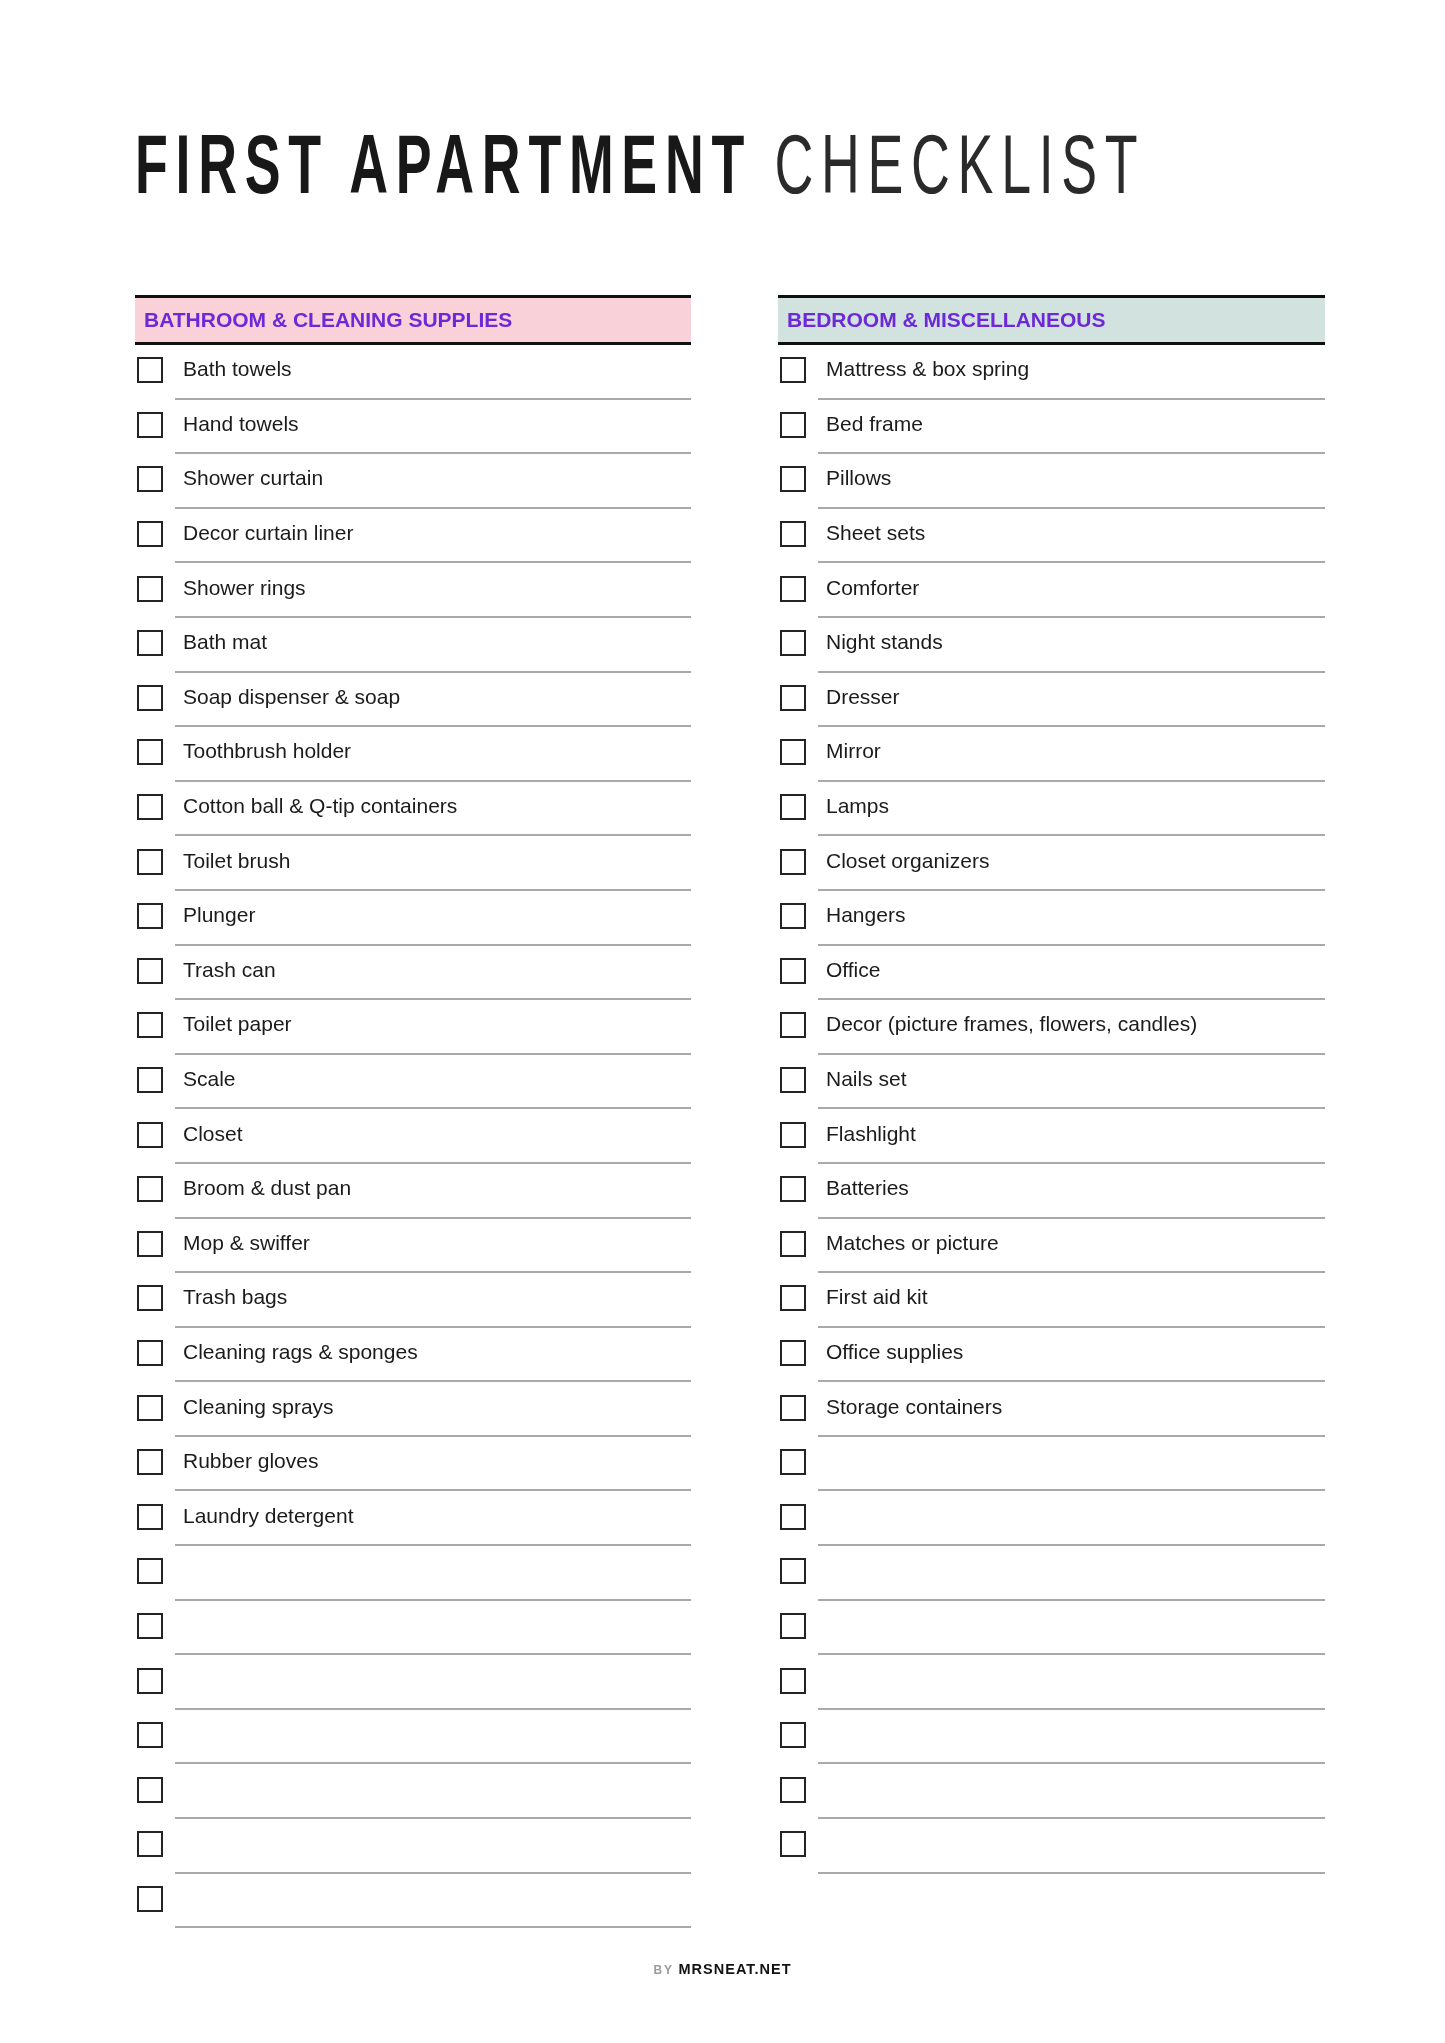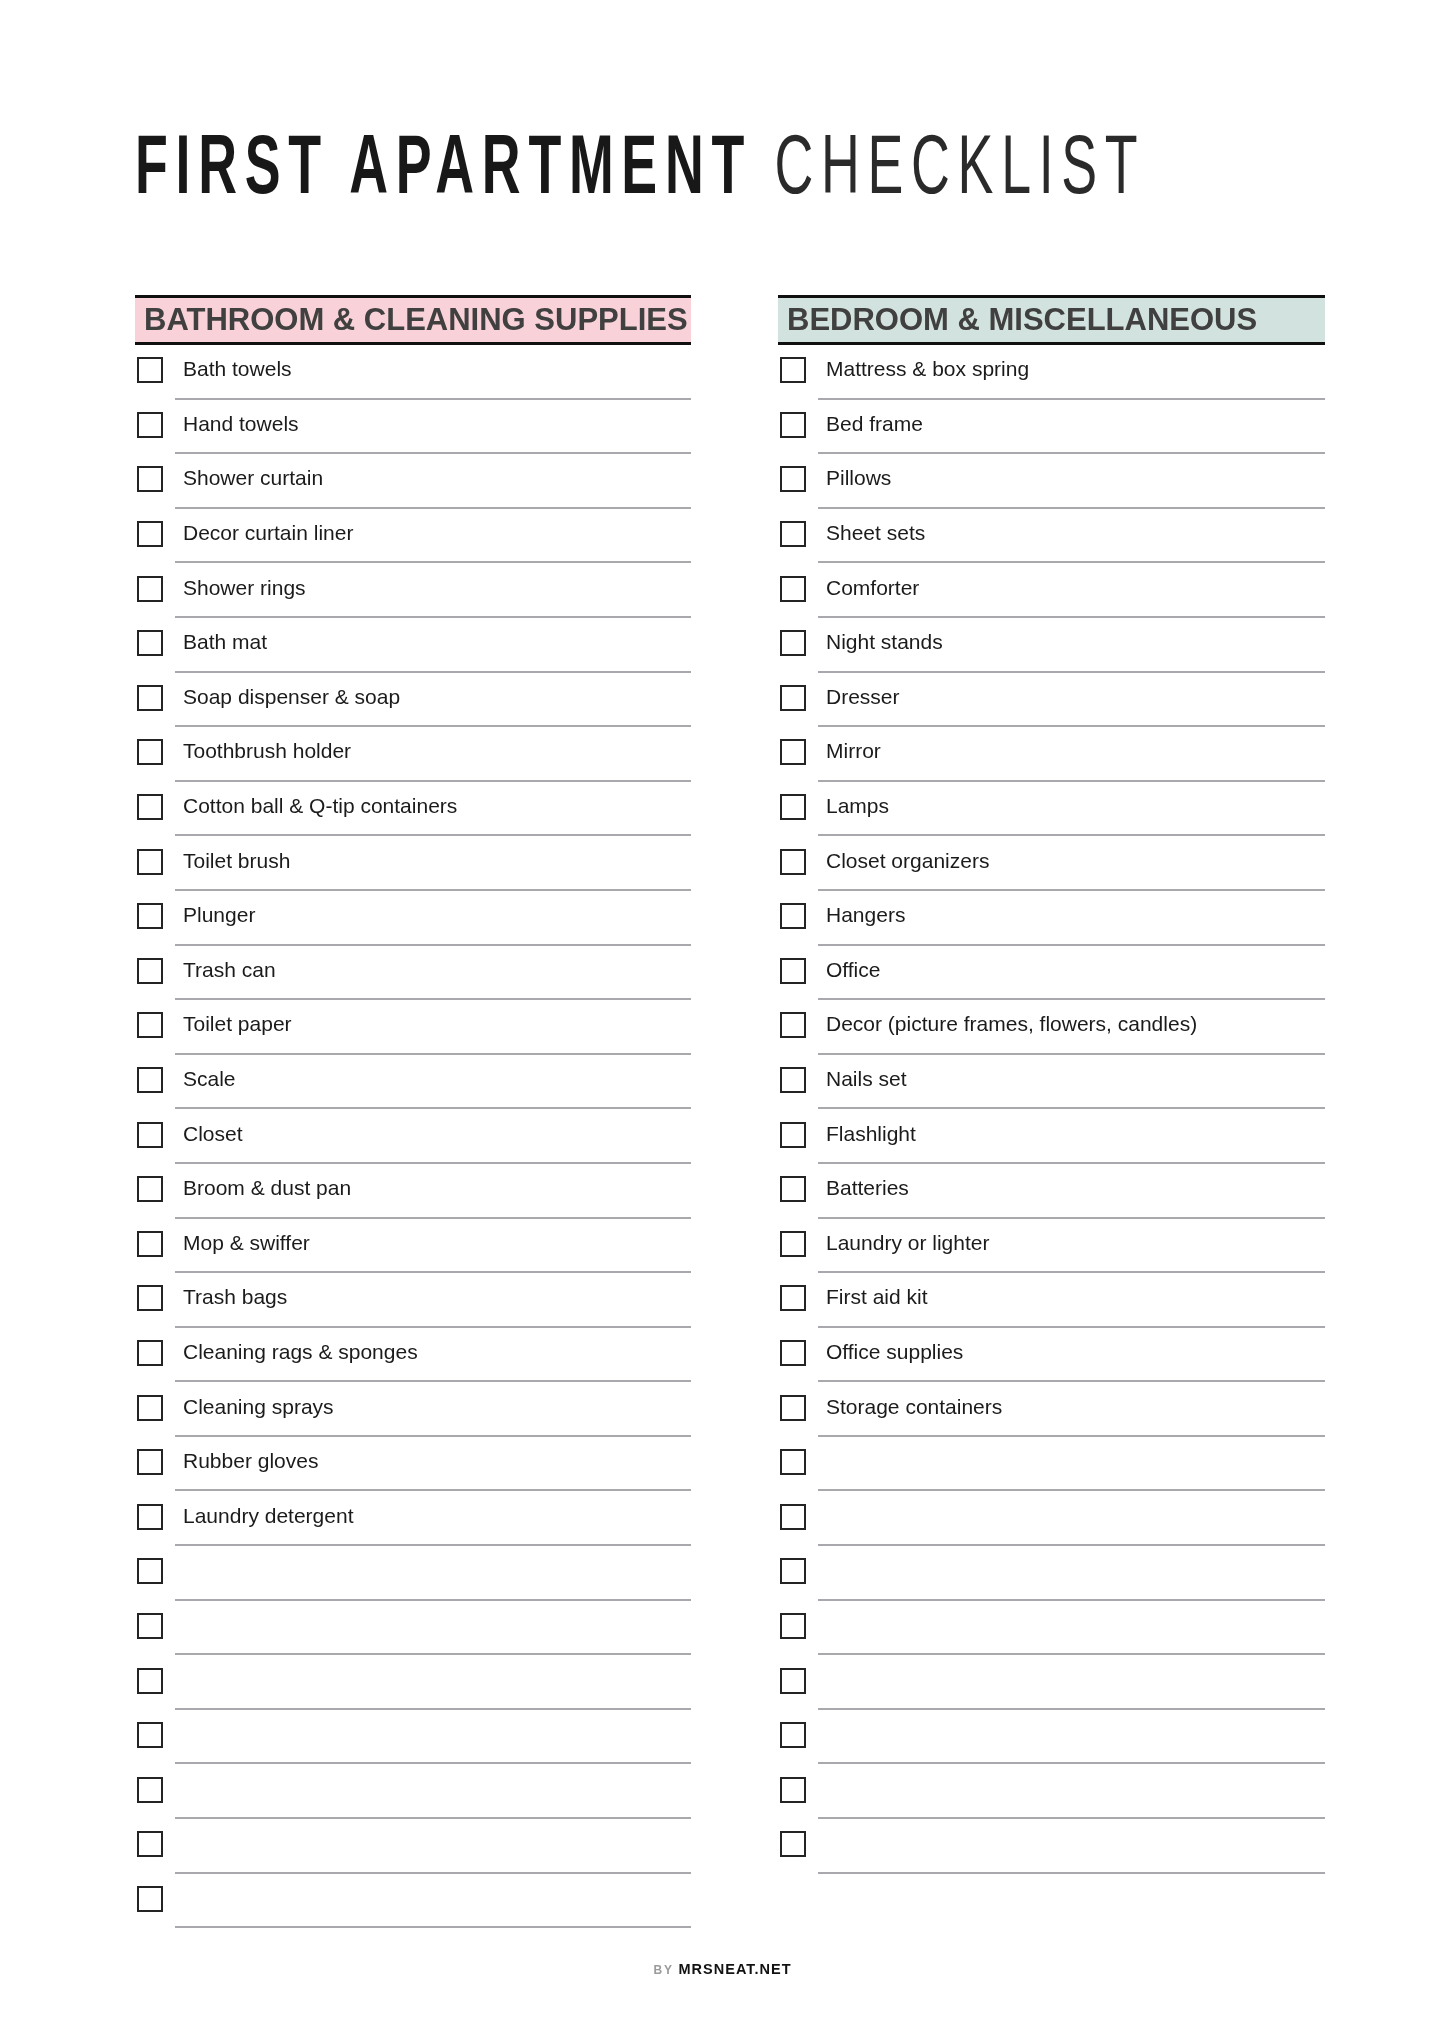--- a/index.html
+++ b/index.html
@@ -39,23 +39,23 @@
   .column.col-left  { left: 135px; width: 556px; }
   .column.col-right { left: 778px; width: 547px; }
 
   .col-header {
     height: 50px;
     border-top: 3px solid var(--header-border, #101010);
     border-bottom: 3px solid var(--header-border, #101010);
     display: flex;
     align-items: center;
     padding-left: 9px;
-    font-size: 31px;
+    font-size: 21px;
     font-weight: 700;
-    color: #404040;
+    color: #6d28d9;
     letter-spacing: 0px;
   }
   .col-left  .col-header { background: var(--left-header-bg, #f9d1d8); }
   .col-right .col-header { background: var(--right-header-bg, #d2e2de); }
 
   
   .rows { }
   .row {
     position: relative;
     height: 54.6px;
@@ -354,21 +354,21 @@
           <span class="label">Flashlight</span>
         </div>
         <div class="row">
           <span class="checkbox"></span>
           <span class="line"></span>
           <span class="label">Batteries</span>
         </div>
         <div class="row">
           <span class="checkbox"></span>
           <span class="line"></span>
-          <span class="label">Laundry or lighter</span>
+          <span class="label">Matches or picture</span>
         </div>
         <div class="row">
           <span class="checkbox"></span>
           <span class="line"></span>
           <span class="label">First aid kit</span>
         </div>
         <div class="row">
           <span class="checkbox"></span>
           <span class="line"></span>
           <span class="label">Office supplies</span>

